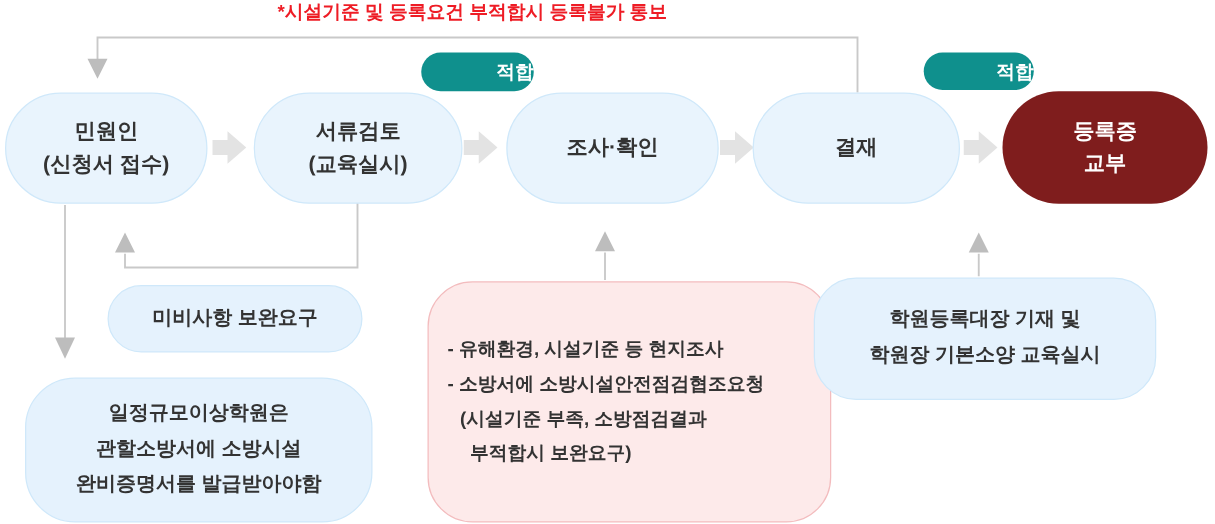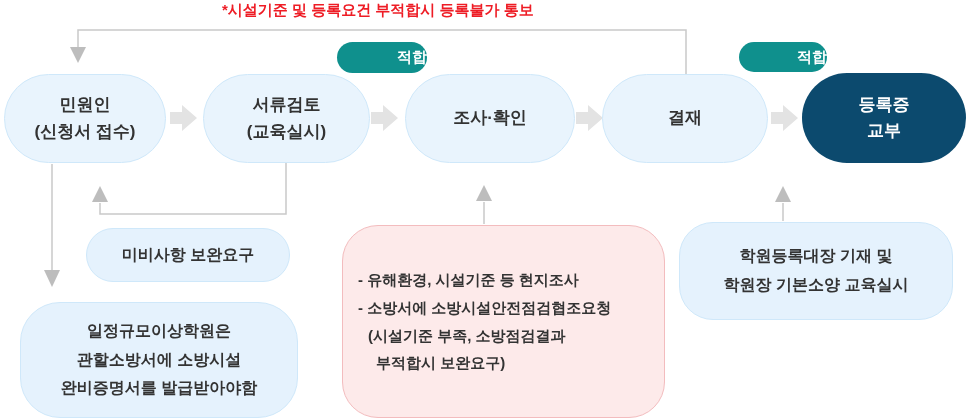--- a/index.html
+++ b/index.html
@@ -20,21 +20,21 @@
   }
 
   svg.wires { left: 0; top: 0; pointer-events: none; }
 
   .node {
     display: flex; flex-direction: column; align-items: center; justify-content: center;
     background: #e9f4fd; border: 1.5px solid #cfe8fa; border-radius: 46px;
     color: #333333; font-size: 17px; font-weight: 700; line-height: 1.55;
     text-align: center; white-space: nowrap;
   }
-  .node.final { background: #0c4a6e; border: none; color: #ffffff; }
+  .node.final { background: #7f1d1d; border: none; color: #ffffff; }
 
   .badge {
     display: flex; align-items: center; justify-content: flex-end;
     background: #0f908d; border-radius: 16px;
     color: #ffffff; font-size: 15px; font-weight: 700; white-space: nowrap;
   }
 
   .note {
     display: flex; flex-direction: column; align-items: center; justify-content: center;
     font-size: 16px; font-weight: 700; color: #333333;
@@ -120,18 +120,18 @@
     <span>미비사항 보완요구</span>
   </div>
 
   <div class="abs note note-pink" style="left:342px; top:225px; width:323px; height:193px; border-radius:36px;">
     <span>- 유해환경, 시설기준 등 현지조사</span>
     <span>- 소방서에 소방시설안전점검협조요청</span>
     <span class="indent-1">(시설기준 부족, 소방점검결과</span>
     <span class="indent-2">부적합시 보완요구)</span>
   </div>
 
-  <div class="abs note note-blue" style="left:651px; top:222px; width:274px; height:98px; border-radius:34px;margin-left:28px;">
+  <div class="abs note note-blue" style="left:651px; top:222px; width:274px; height:98px; border-radius:34px;">
     <span>학원등록대장 기재 및</span>
     <span>학원장 기본소양 교육실시</span>
   </div>
 
 </div>
 
 </body></html>

